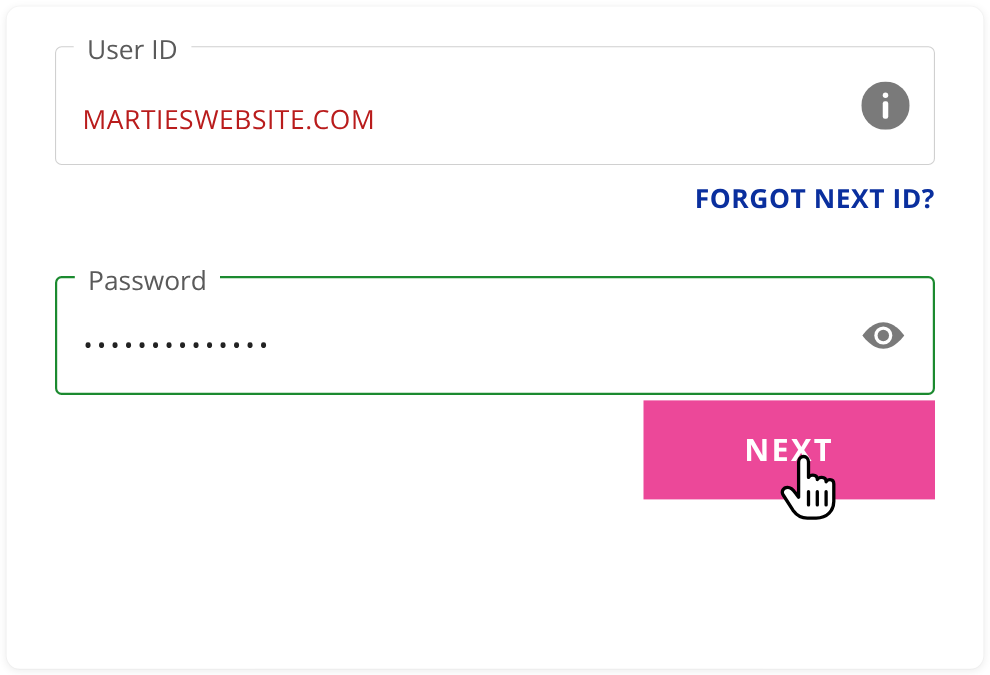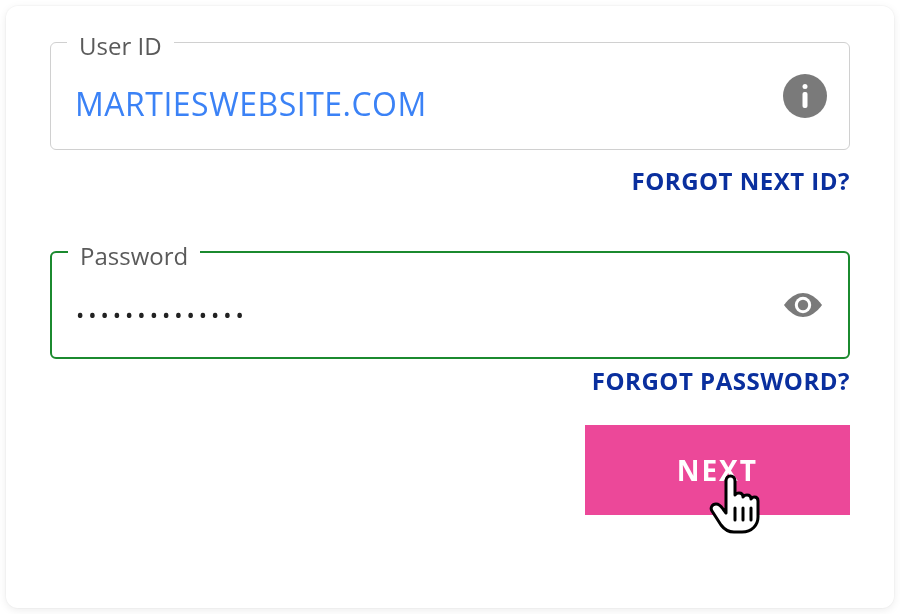--- a/index.html
+++ b/index.html
@@ -45,22 +45,22 @@
     .floating-label {
       position: absolute;
       top: -14px;
       left: 16px;
       background: #ffffff;
       padding: 0 12px;
       font-size: 24px;
       color: #5a5a5a;
     }
     .input-text {
-      font-size: 32px;
-      color: #3b82f6;
+      font-size: 24px;
+      color: #b91c1c;
       border: none;
       outline: none;
       width: 100%;
       background: transparent;
       padding-right: 60px;
       font-family: inherit;
       letter-spacing: 0.5px;
     }
     .password-dots {
       font-size: 22px;
@@ -154,23 +154,20 @@
       <span class="trailing-icon">
         <svg class="eye-icon" viewBox="0 0 46 46">
           <path d="M23 11 C12 11 4 23 4 23 C4 23 12 35 23 35 C34 35 42 23 42 23 C42 23 34 11 23 11 Z" fill="#7a7a7a"></path>
           <circle cx="23" cy="23" r="8.2" fill="#ffffff"></circle>
           <circle cx="23" cy="23" r="5.2" fill="#7a7a7a"></circle>
         </svg>
       </span>
     </div>
   </div>
 
-  <div class="forgot-row last">
-    <a class="forgot-link">FORGOT PASSWORD?</a>
-  </div>
 
   <div class="button-row">
     <button class="next-button">NEXT</button>
     <svg class="cursor-hand" viewBox="0 0 56 62">
       <path d="M20 8 C20 5 22 3 24.5 3 C27 3 29 5 29 8 L29 22 
                C29 22 30 20 33 20 C36 20 37 22 37 24 
                C37 24 38 22 41 22 C44 22 45 24 45 26 
                C45 26 46 24 48.5 24 C51 24 52 26 52 28 L52 44
                C52 52 46 59 36 59 L28 59 C22 59 18 56 15 52 L6 38
                C4 35 6 31 10 31 C13 31 15 33 17 36 L20 40 Z" fill="#ffffff" stroke="#000000" stroke-width="3" stroke-linejoin="round"></path>

